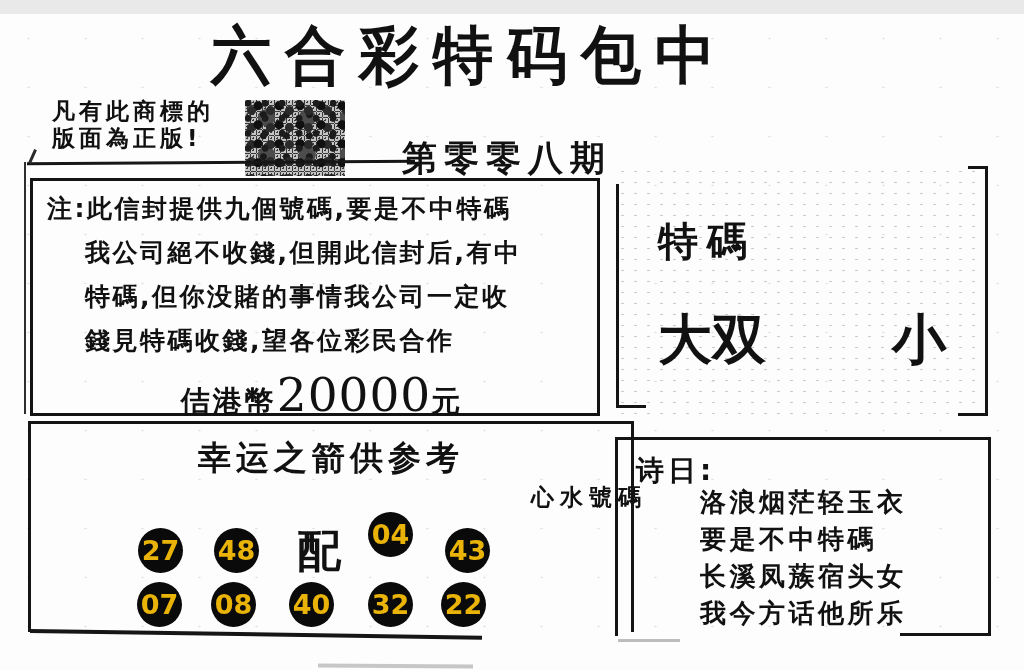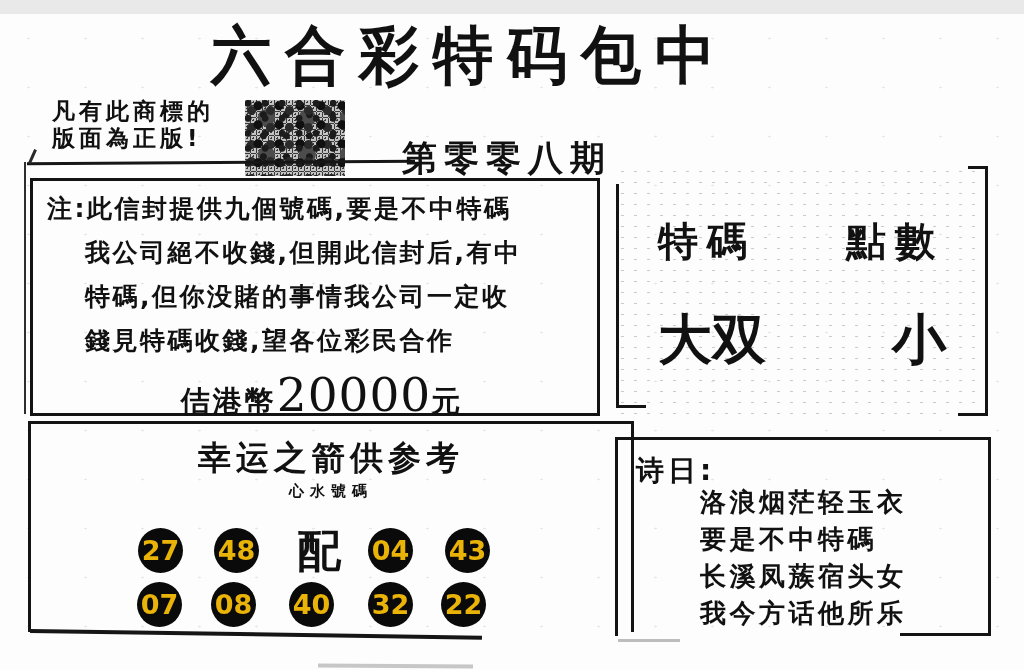--- a/index.html
+++ b/index.html
@@ -62,22 +62,22 @@
   .ob-top-tick{left:352px;top:0;width:20px;height:3px;background:#141414;}
   .ob-bottom-tick{left:342px;top:247px;width:30px;height:3px;background:#141414;}
   .odds-header{font-size:40px;font-family:"DejaVu Serif", serif;font-weight:600;
     letter-spacing:9px;top:48px;}
   .odds-value{font-size:54px;font-weight:900;top:138px;}
 
   .lucky-box{left:28px;top:407px;width:557px;height:208px;
     border:3px solid #141414;border-bottom:none;padding-left:43px;}
   .lucky-title{left:0;top:12px;width:100%;text-align:center;
     font-size:33px;font-weight:800;letter-spacing:5px;}
-  .lucky-subtitle{left:0;top:58px;width:100%;text-align:center;
-    font-size:15px;font-weight:700;letter-spacing:6px;}
+  .lucky-subtitle{left:16px;top:58px;width:100%;text-align:right;
+    font-size:23px;font-weight:700;letter-spacing:6px;}
   .ball{width:45px;height:45px;border-radius:50%;background:#0a0a0a;color:#eab308;
     font-size:27px;font-weight:800;display:flex;align-items:center;
     justify-content:center;letter-spacing:0;}
   .separator{font-size:44px;font-weight:800;}
   .lucky-bottom-line{left:30px;top:615px;width:452px;height:4px;background:#161616;
     transform:rotate(0.85deg);transform-origin:left center;}
   .lucky-bottom-faint{left:318px;top:650px;width:155px;height:4px;background:#c7c7c7;
     transform:rotate(0.4deg);}
 
   .poem-box{left:615px;top:423px;width:370px;height:196px;
@@ -117,33 +117,32 @@
     </div>
   </div>
 
   <div class="abs odds-box">
     <div class="abs ob-left"></div>
     <div class="abs ob-left-tick"></div>
     <div class="abs ob-right"></div>
     <div class="abs ob-top-tick"></div>
     <div class="abs ob-bottom-tick"></div>
     <div class="abs odds-header nowrap" style="left:42px;">特碼</div>
-    <div class="abs odds-header nowrap" style="left:230px;">點數</div>
     <div class="abs odds-value nowrap" style="left:42px;">大双</div>
     <div class="abs odds-value nowrap" style="left:276px;">小</div>
   </div>
 
   <div class="abs lucky-box">
     <div class="abs lucky-title nowrap">幸运之箭供参考</div>
     <div class="abs lucky-subtitle nowrap">心水號碼</div>
 
     <div class="abs ball" style="left:107px;top:104px;">27</div>
     <div class="abs ball" style="left:183px;top:104px;">48</div>
     <div class="abs separator" style="left:266px;top:98px;">配</div>
-    <div class="abs ball" style="left:337px;top:104px;">04</div>
+    <div class="abs ball" style="left:337px;top:88px;">04</div>
     <div class="abs ball" style="left:414px;top:104px;">43</div>
 
     <div class="abs ball" style="left:106px;top:158px;">07</div>
     <div class="abs ball" style="left:180px;top:158px;">08</div>
     <div class="abs ball" style="left:258px;top:158px;">40</div>
     <div class="abs ball" style="left:337px;top:158px;">32</div>
     <div class="abs ball" style="left:410px;top:158px;">22</div>
   </div>
   <div class="abs lucky-bottom-line"></div>
   <div class="abs lucky-bottom-faint"></div>

